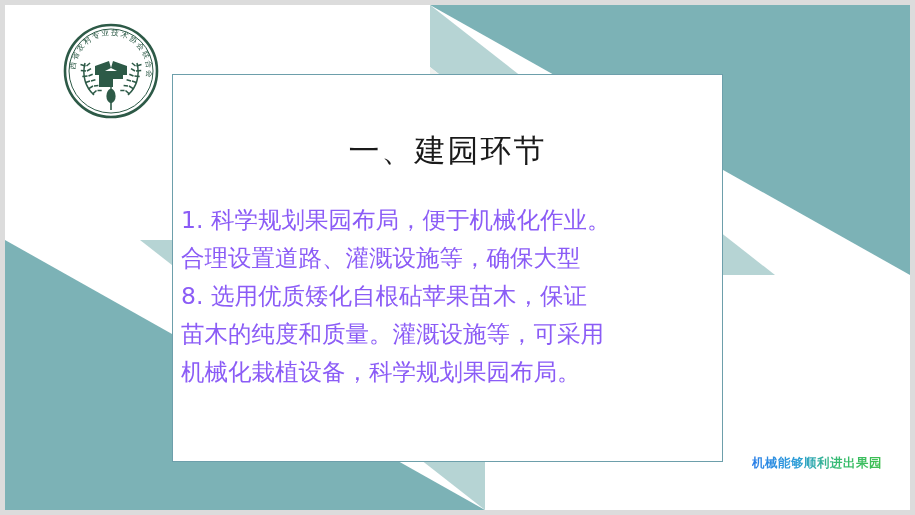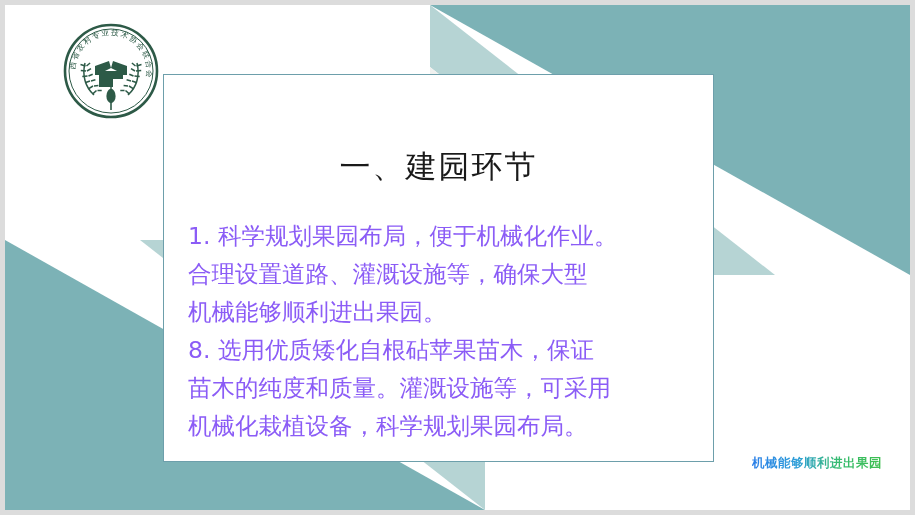--- a/index.html
+++ b/index.html
@@ -43,28 +43,28 @@
     left: 56px;
     top: 16px;
     width: 100px;
     height: 100px;
   }
   #logo svg { display: block; }
 
   
   #content-box {
     position: absolute;
-    left: 158px;
+    left: 167px;
     top: 69px;
     width: 551px;
     height: 388px;
     background: #ffffff;
     border: 1px solid #6d9fab;
     box-sizing: border-box;
-    padding: 16px;
+    padding: 0;
   }
   #slide-title {
     text-align: center;
     color: #1a1a1a;
     font-size: 31px;
     font-weight: 400;
     letter-spacing: 2px;
     margin: 0;
     padding: 58px 0 0 0;
     line-height: 1.1;
@@ -152,21 +152,20 @@
         <path d="M 50,70 l 0,-4" stroke="#2d5a47" stroke-width="1.4"></path>
       </g>
     </svg>
   </div>
 
   <div id="content-box">
     <h1 id="slide-title">一、建园环节</h1>
     <div id="body-text">
       <div class="line">1. 科学规划果园布局，便于机械化作业。</div>
       <div class="line">合理设置道路、灌溉设施等，确保大型</div>
-      <div class="line">机械能够顺利进出果园。</div>
       <div class="line">8. 选用优质矮化自根砧苹果苗木，保证</div>
       <div class="line">苗木的纯度和质量。灌溉设施等，可采用</div>
       <div class="line">机械化栽植设备，科学规划果园布局。</div>
     </div>
   </div>
 
   <div id="footer-brand">机械能够顺利进出果园</div>
 
 </div>
 

